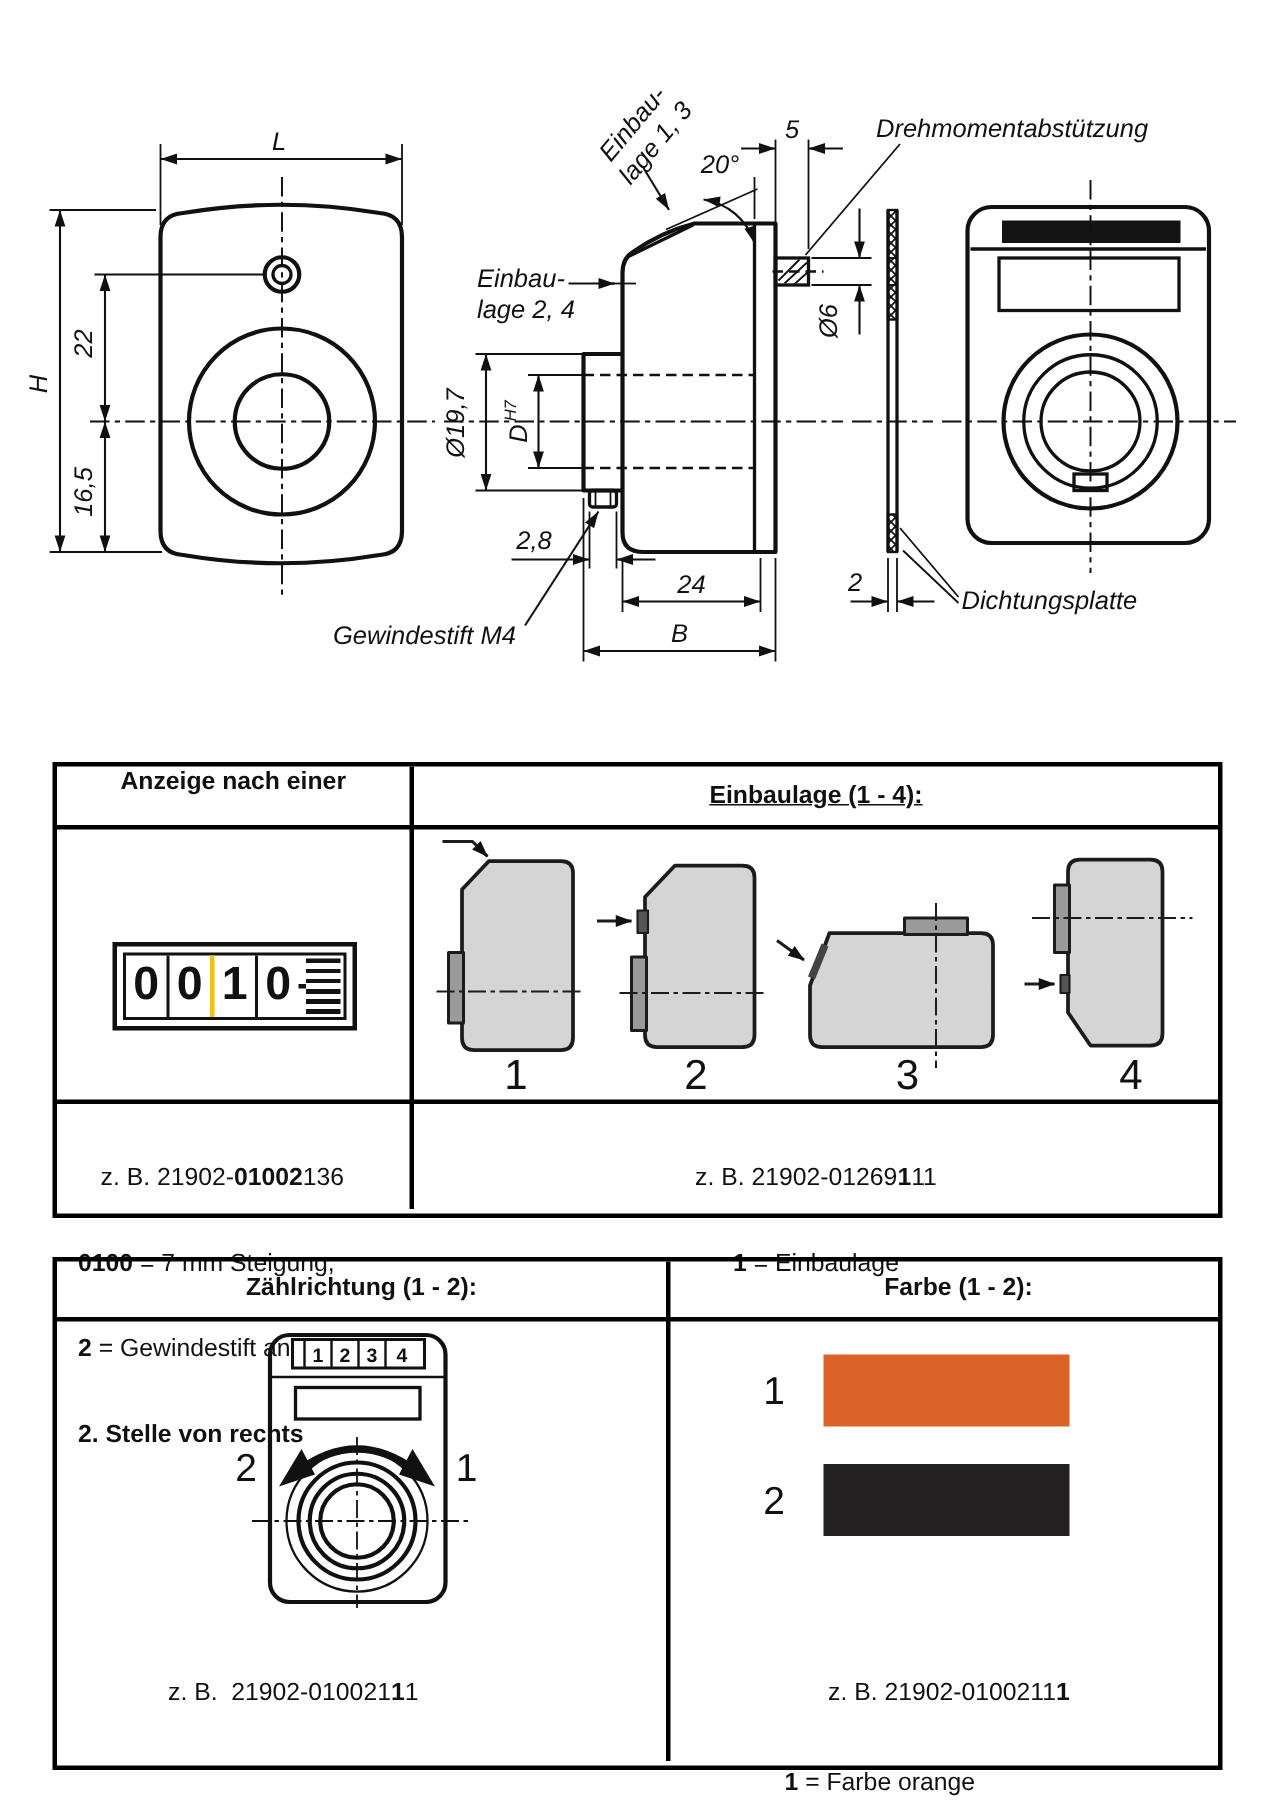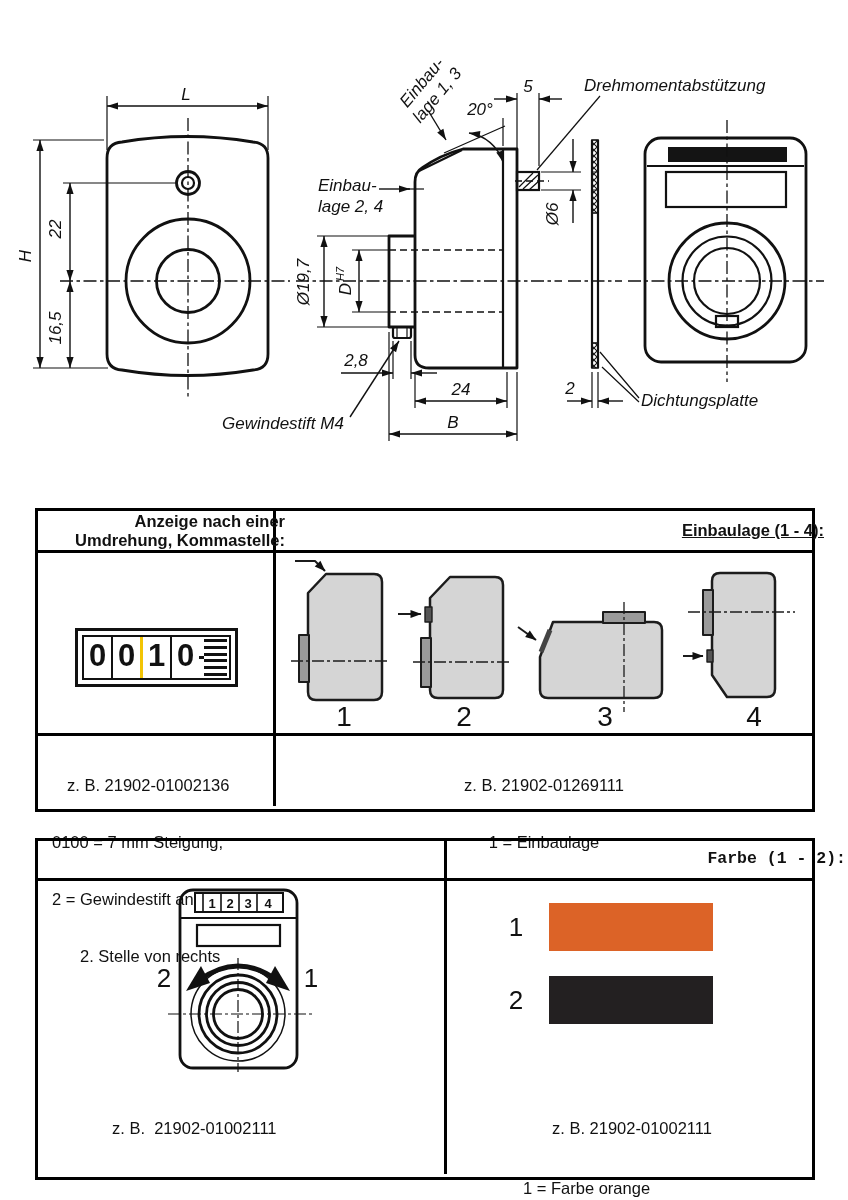--- a/index.html
+++ b/index.html
@@ -12,25 +12,25 @@
   .dwg-sup{font-size:11px;font-style:italic;}
   .ln{stroke:#111;fill:none;stroke-width:2.8;stroke-linejoin:round;}
   .ln2{stroke:#111;fill:none;stroke-width:2.2;}
   .thin{stroke:#111;fill:none;stroke-width:1.2;}
   .dim{stroke:#111;fill:none;stroke-width:1.4;}
   .cl{stroke:#111;fill:none;stroke-width:1.3;stroke-dasharray:13 3.5 3.5 3.5;}
   .hid{stroke:#111;fill:none;stroke-width:1.6;stroke-dasharray:7 4;}
   
   .tborder{position:absolute;border:3px solid #000;background:transparent;}
   .tline{position:absolute;background:#000;}
-  .hdr{position:absolute;font-weight:700;font-size:16.5px;text-align:right;line-height:19px;padding-left:12px;}
+  .hdr{position:absolute;font-weight:700;font-size:16.5px;text-align:center;line-height:19px;}
   .ftr{position:absolute;font-size:16.5px;line-height:19px;white-space:pre-wrap;}
-  .ftr .b, .b{font-weight:400;}
+  .ftr .b, .b{font-weight:700;}
   .ind1{margin-left:15px;}
-  .ind2{margin-left:28px;}
+  .ind2{font-weight:bold;}
   .ind3{margin-left:27px;}
   .ind4{margin-left:29px;}
   .ctr{text-align:center;}
   
   .counter-outer{position:absolute;left:75px;top:628px;width:163px;height:59px;
     border:3px solid #111;box-sizing:border-box;padding:4px;background:#fff;}
   .counter-inner{border:2px solid #111;box-sizing:border-box;height:100%;display:flex;align-items:stretch;background:#fff;}
   .c-cell{width:27px;text-align:center;font-weight:700;font-size:31px;line-height:38px;}
   .c-sep{width:2px;background:#111;}
   .c-sep.comma{width:3px;}
@@ -178,21 +178,20 @@
     </g>
   </svg>
 
   <div class="tborder" style="left:35px;top:508px;width:774px;height:298px;"></div>
   <div class="tline" style="left:38px;top:550px;width:774px;height:3px;"></div>
   <div class="tline" style="left:38px;top:733px;width:774px;height:3px;"></div>
   <div class="tline" style="left:273px;top:511px;width:3px;height:295px;"></div>
 
   <div class="hdr" style="left:38px;top:512px;width:235px;">
     <div>Anzeige nach einer</div>
-    <div>Umdrehung, Kommastelle:</div>
   </div>
   <div class="hdr" style="left:276px;top:521px;width:536px;text-decoration:underline;">Einbaulage (1 - 4):</div>
 
   <div class="counter-outer">
     <div class="counter-inner">
       <div class="c-cell">0</div>
       <div class="c-sep"></div>
       <div class="c-cell">0</div>
       <div class="c-sep comma" style="background-color: rgb(242, 196, 4);"></div>
       <div class="c-cell">1</div>
@@ -258,21 +257,22 @@
   </div>
   <div class="ftr ctr" style="left:276px;top:738px;width:536px;">
     <div><span>z. B. 21902-01269</span><span class="b">1</span><span>11</span></div>
     <div><span class="b">1</span><span> = Einbaulage</span></div>
   </div>
 
   <div class="tborder" style="left:35px;top:838px;width:774px;height:336px;"></div>
   <div class="tline" style="left:38px;top:878px;width:774px;height:3px;"></div>
   <div class="tline" style="left:444px;top:841px;width:3px;height:333px;"></div>
 
-  <div class="hdr" style="left:472px;top:849px;width:362px;font-family:Liberation Mono, monospace;">Farbe (1 - 2):</div>
+  <div class="hdr" style="left:38px;top:849px;width:406px;">Zählrichtung (1 - 2):</div>
+  <div class="hdr" style="left:458px;top:849px;width:362px;">Farbe (1 - 2):</div>
 
   <svg class="abs" style="left:38px;top:878px" width="406" height="200" viewBox="38 878 406 200">
     <g stroke="#111" fill="none">
       <rect x="180" y="890" width="117" height="178" rx="13" stroke-width="2.8"></rect>
       <rect x="195" y="893" width="88" height="19" stroke-width="2"></rect>
       <path d="M 203,893 V 912 M 221,893 V 912 M 239,893 V 912 M 257,893 V 912" stroke-width="1.6"></path>
       <path d="M 181,918 H 296" stroke-width="1.8"></path>
       <rect x="197" y="925" width="83" height="21" stroke-width="2.2"></rect>
       <circle cx="238" cy="1014" r="47" stroke-width="1.5"></circle>
       <circle cx="238" cy="1014" r="39" stroke-width="2.8"></circle>

